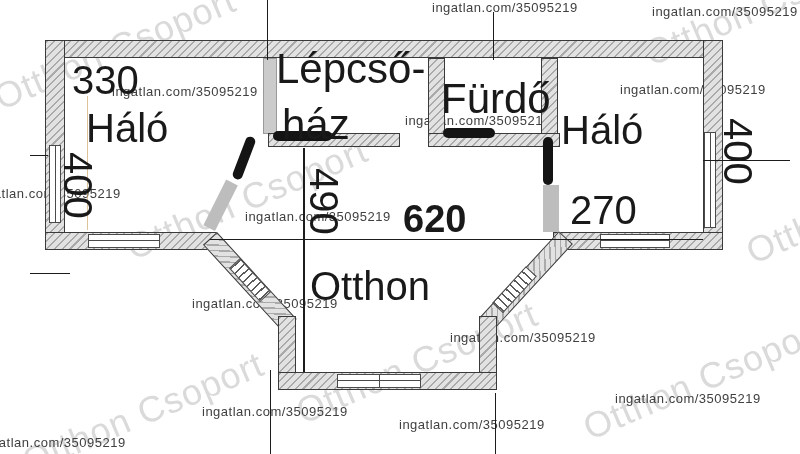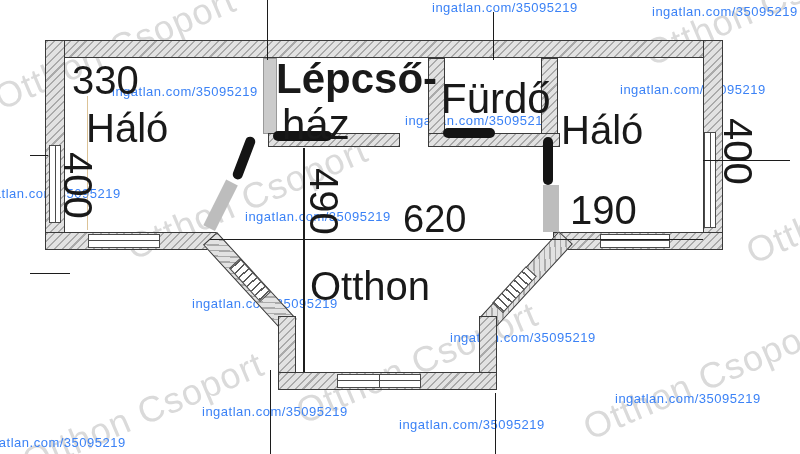--- a/index.html
+++ b/index.html
@@ -23,21 +23,21 @@
   .win.h::before{content:"";position:absolute;left:0;right:0;top:45%;border-top:1px solid #4a4a4a;}
   .win.v::before{content:"";position:absolute;top:0;bottom:0;left:45%;border-left:1px solid #4a4a4a;}
   .win.mull::after{content:"";position:absolute;top:0;bottom:0;left:50%;border-left:1px solid #4a4a4a;}
   .win.rung{background:repeating-linear-gradient(90deg,#5a5a5a 0 1.5px,#ffffff 1.5px 6px);}
   
   .lbl{position:absolute;color:#191919;line-height:1;z-index:5;white-space:nowrap;font-size:40px;}
   .lbl.rot{transform:rotate(90deg);transform-origin:0 0;}
   
   .wm-brand{position:absolute;color:#dadada;font-size:36px;white-space:nowrap;z-index:1;
             transform:rotate(-23deg);letter-spacing:1px;}
-  .wm-list{position:absolute;color:#3b82f6;font-size:13px;white-space:nowrap;z-index:1;letter-spacing:.5px;}
+  .wm-list{position:absolute;color:#404040;font-size:13px;white-space:nowrap;z-index:1;letter-spacing:.5px;}
   .accent-line{position:absolute;width:1px;background:#c9a35f;opacity:.65;z-index:3;}
 </style>
 </head>
 <body>
 
 <div class="plan">
 
   <div class="wm-brand" style="left:-14px;top:28px;">Otthon Csoport</div>
   <div class="wm-brand" style="left:636px;top:-16px;">Otthon Csoport</div>
   <div class="wm-brand" style="left:118px;top:178px;">Otthon Csoport</div>
@@ -101,23 +101,23 @@
   <div class="dline" style="left:270px;top:370px;width:1px;height:84px;"></div>
   <div class="dline" style="left:495px;top:393px;width:1px;height:61px;"></div>
   <div class="dline" style="left:703px;top:160px;width:87px;height:1px;"></div>
   <div class="dline" style="left:30px;top:155px;width:18px;height:1px;"></div>
   <div class="dline" style="left:30px;top:273px;width:40px;height:1px;"></div>
   <div class="accent-line" style="left:87px;top:96px;height:134px;"></div>
 
   <div class="lbl" style="left:72px;top:60px;">330</div>
   <div class="lbl" style="left:86px;top:108px;">Háló</div>
   <div class="lbl rot" style="left:98px;top:152px;">400</div>
-  <div class="lbl" style="left:276px;top:58px;font-size:42px;font-weight:bold;">Lépcső-</div>
+  <div class="lbl" style="left:276px;top:48px;font-size:42px;">Lépcső-</div>
   <div class="lbl" style="left:282px;top:104px;font-size:42px;">ház</div>
   <div class="lbl" style="left:441px;top:78px;font-size:42px;">Fürdő</div>
   <div class="lbl" style="left:561px;top:110px;">Háló</div>
   <div class="lbl rot" style="left:758px;top:118px;">400</div>
-  <div class="lbl" style="left:570px;top:190px;">190</div>
+  <div class="lbl" style="left:570px;top:190px;">270</div>
   <div class="lbl rot" style="left:344px;top:168px;">490</div>
-  <div class="lbl" style="left:403px;top:200px;font-size:38px;">620</div>
+  <div class="lbl" style="left:403px;top:200px;font-size:38px;font-weight:bold;">620</div>
   <div class="lbl" style="left:310px;top:266px;">Otthon</div>
 
 </div>
 
 </body></html>

